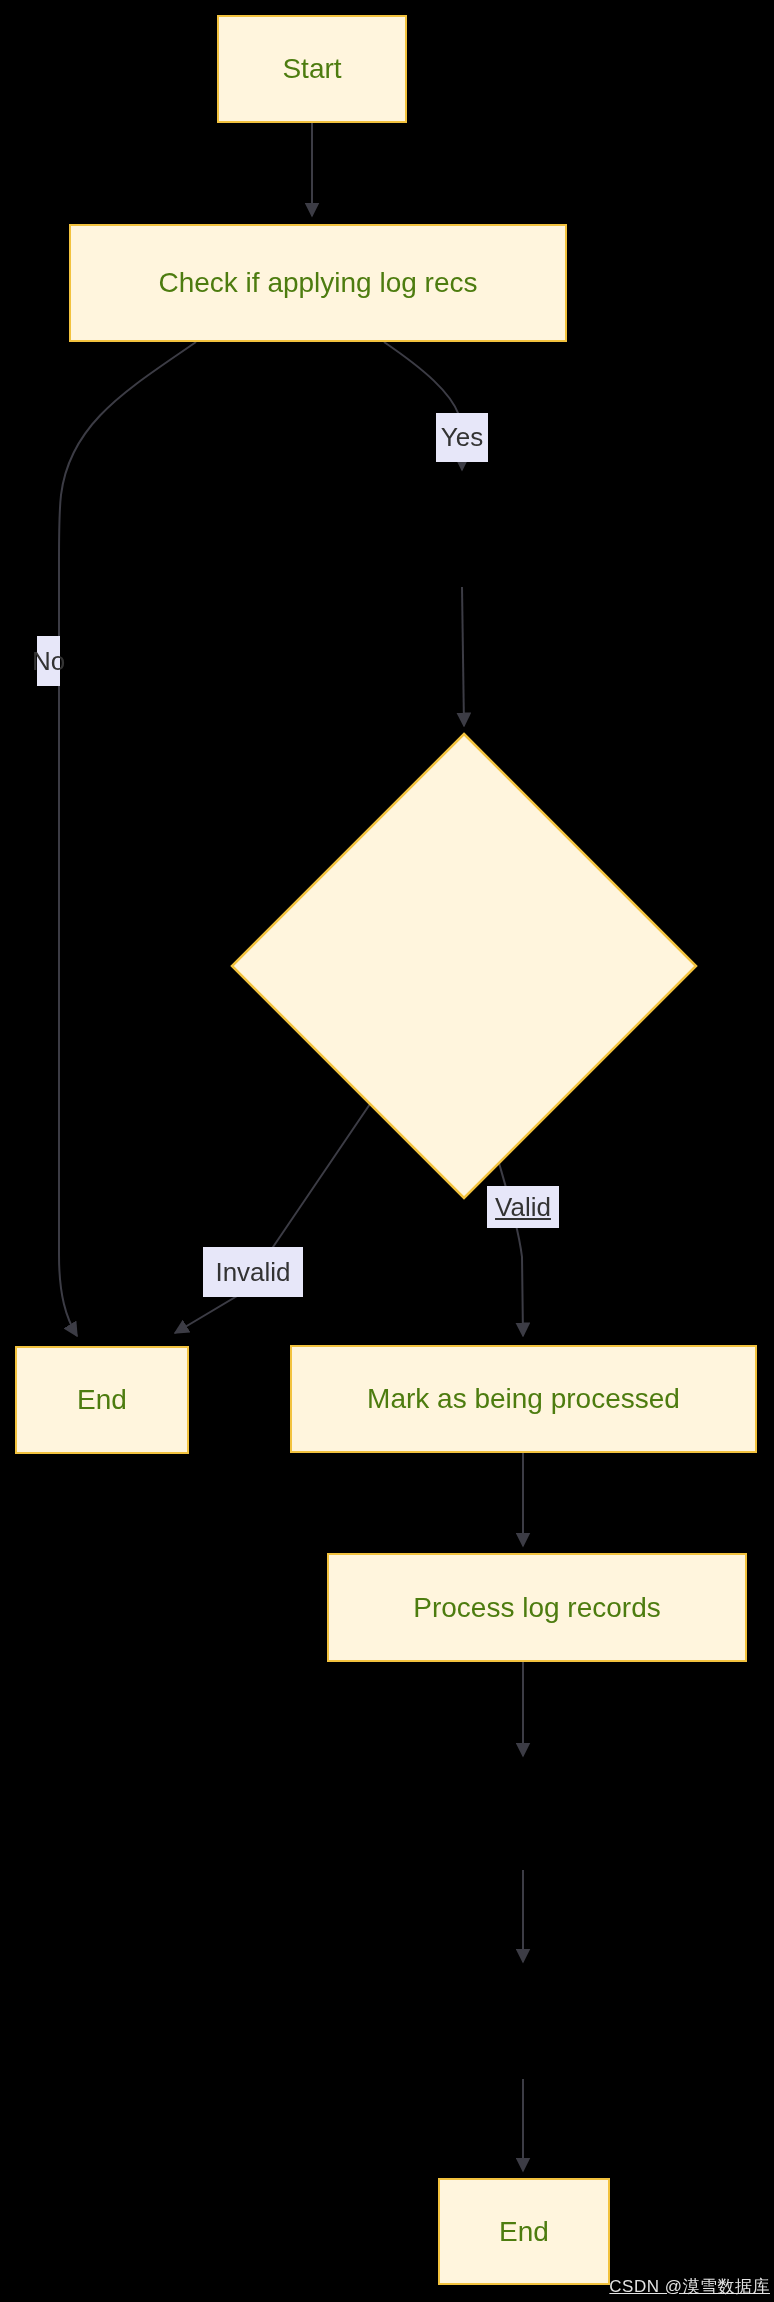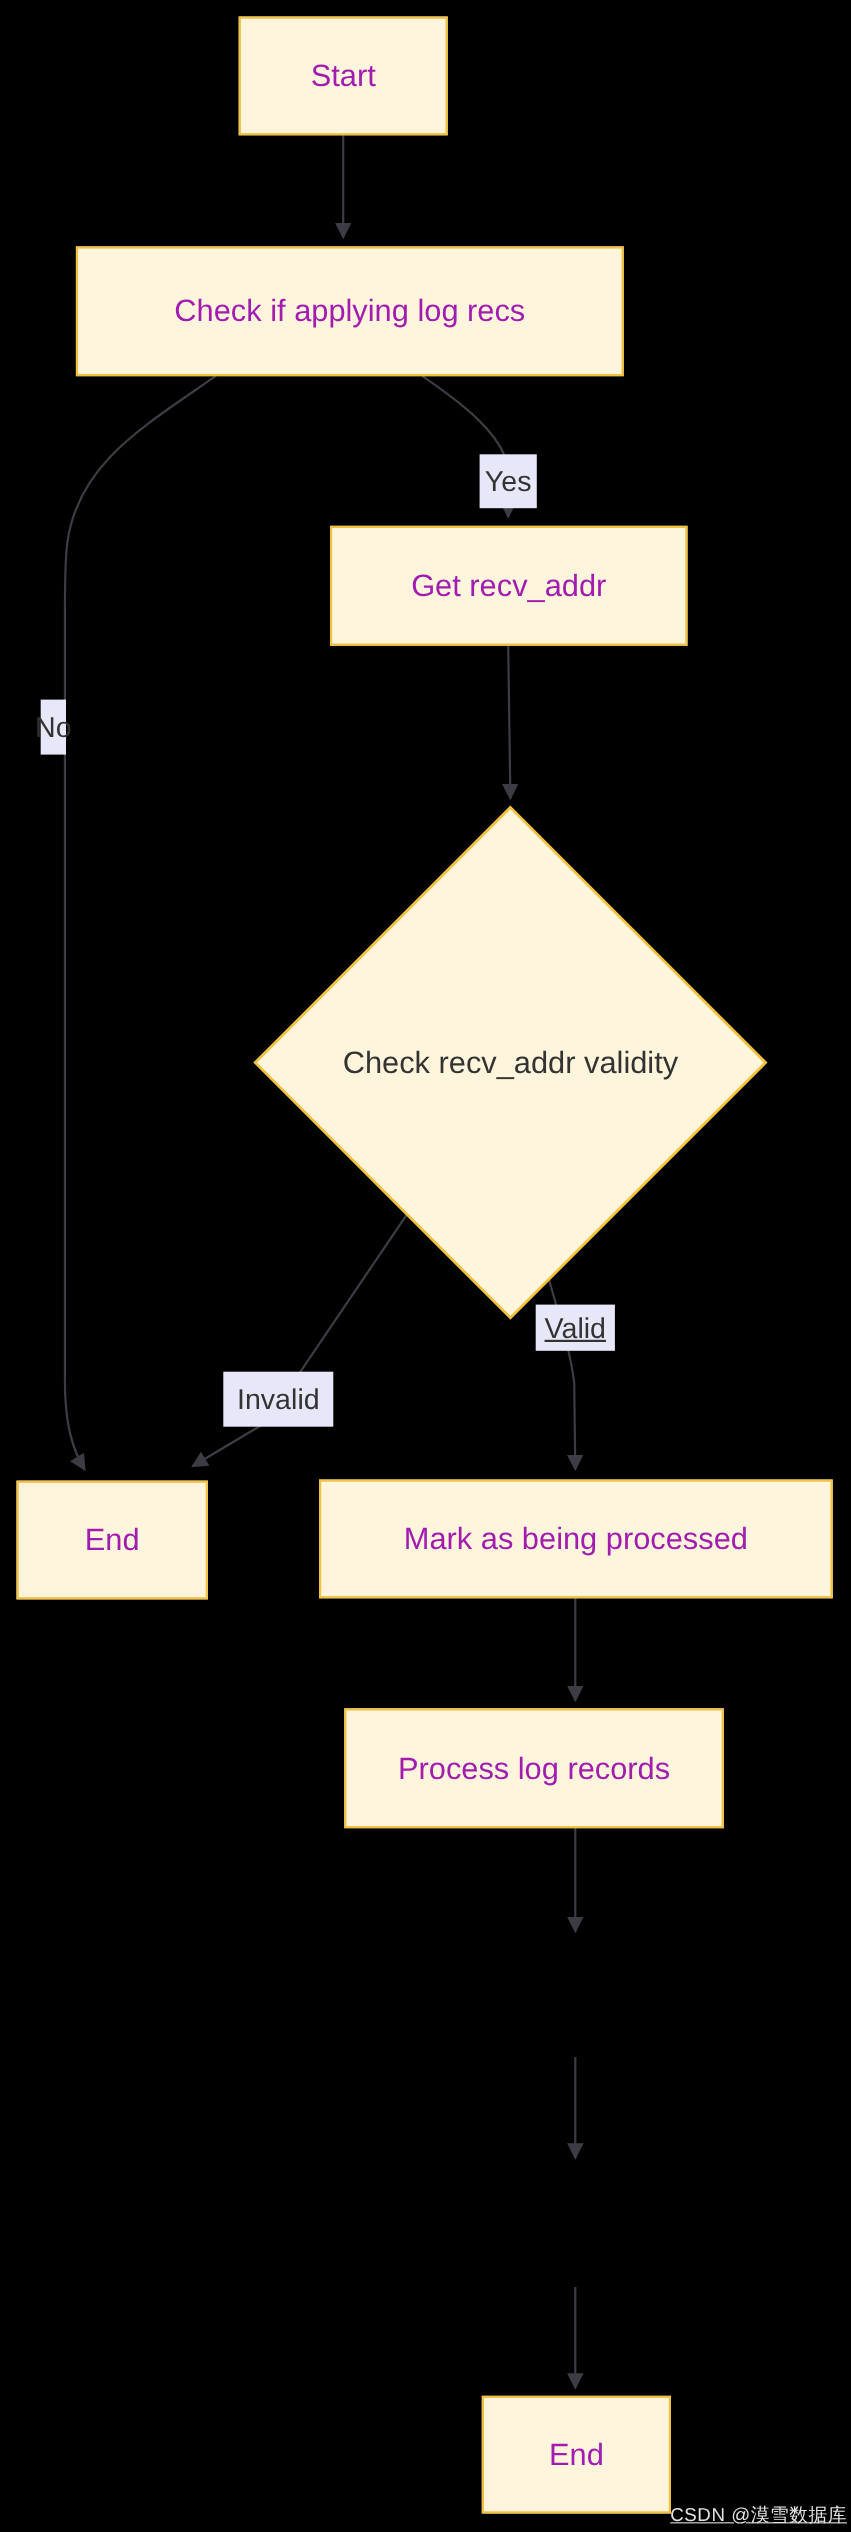--- a/index.html
+++ b/index.html
@@ -29,21 +29,21 @@
   .diamond {
     fill: #fff5dd;
     stroke: #f2c23e;
     stroke-width: 2.5px;
   }
   .node {
     position: absolute;
     box-sizing: border-box;
     background: #fff5dd;
     border: 2.5px solid #f2c23e;
-    color: #a21caf;
+    color: #4d7c0f;
     font-size: 28px;
     display: flex;
     align-items: center;
     justify-content: center;
     text-align: center;
     white-space: nowrap;
   }
   .diamond-label {
     position: absolute;
     color: #333333;
@@ -108,29 +108,27 @@
 
     <path class="edge-path" d="M 523,2079 L 523,2171" marker-end="url(#arrow)"></path>
 
     <polygon class="diamond" points="464,734 696,966 464,1198 232,966"></polygon>
   </svg>
 
   <div class="node" style="left:217px; top:15px; width:190px; height:108px;">Start</div>
 
   <div class="node" style="left:69px; top:224px; width:498px; height:118px;">Check if applying log recs</div>
 
-  <div class="node" style="left:300px; top:478px; width:325px; height:109px;">Get recv_addr</div>
 
-  <div class="diamond-label" style="left:244px; top:936px; width:440px; height:60px;">Check recv_addr validity</div>
 
   <div class="node" style="left:15px; top:1346px; width:174px; height:108px;">End</div>
 
   <div class="node" style="left:290px; top:1345px; width:467px; height:108px;">Mark as being processed</div>
 
-  <div class="node" style="left:313px; top:1553px; width:345px; height:109px;">Process log records</div>
+  <div class="node" style="left:327px; top:1553px; width:420px; height:109px;">Process log records</div>
 
 
 
   <div class="node" style="left:438px; top:2178px; width:172px; height:107px;">End</div>
 
   <div class="edge-label" style="left:436px; top:381px; width:52px; height:49px;margin-top:32px;">Yes</div>
 
   <div class="edge-label" style="left:37px; top:636px; width:23px; height:50px;">No</div>
 
   <div class="edge-label" style="left:203px; top:1247px; width:100px; height:50px;">Invalid</div>

